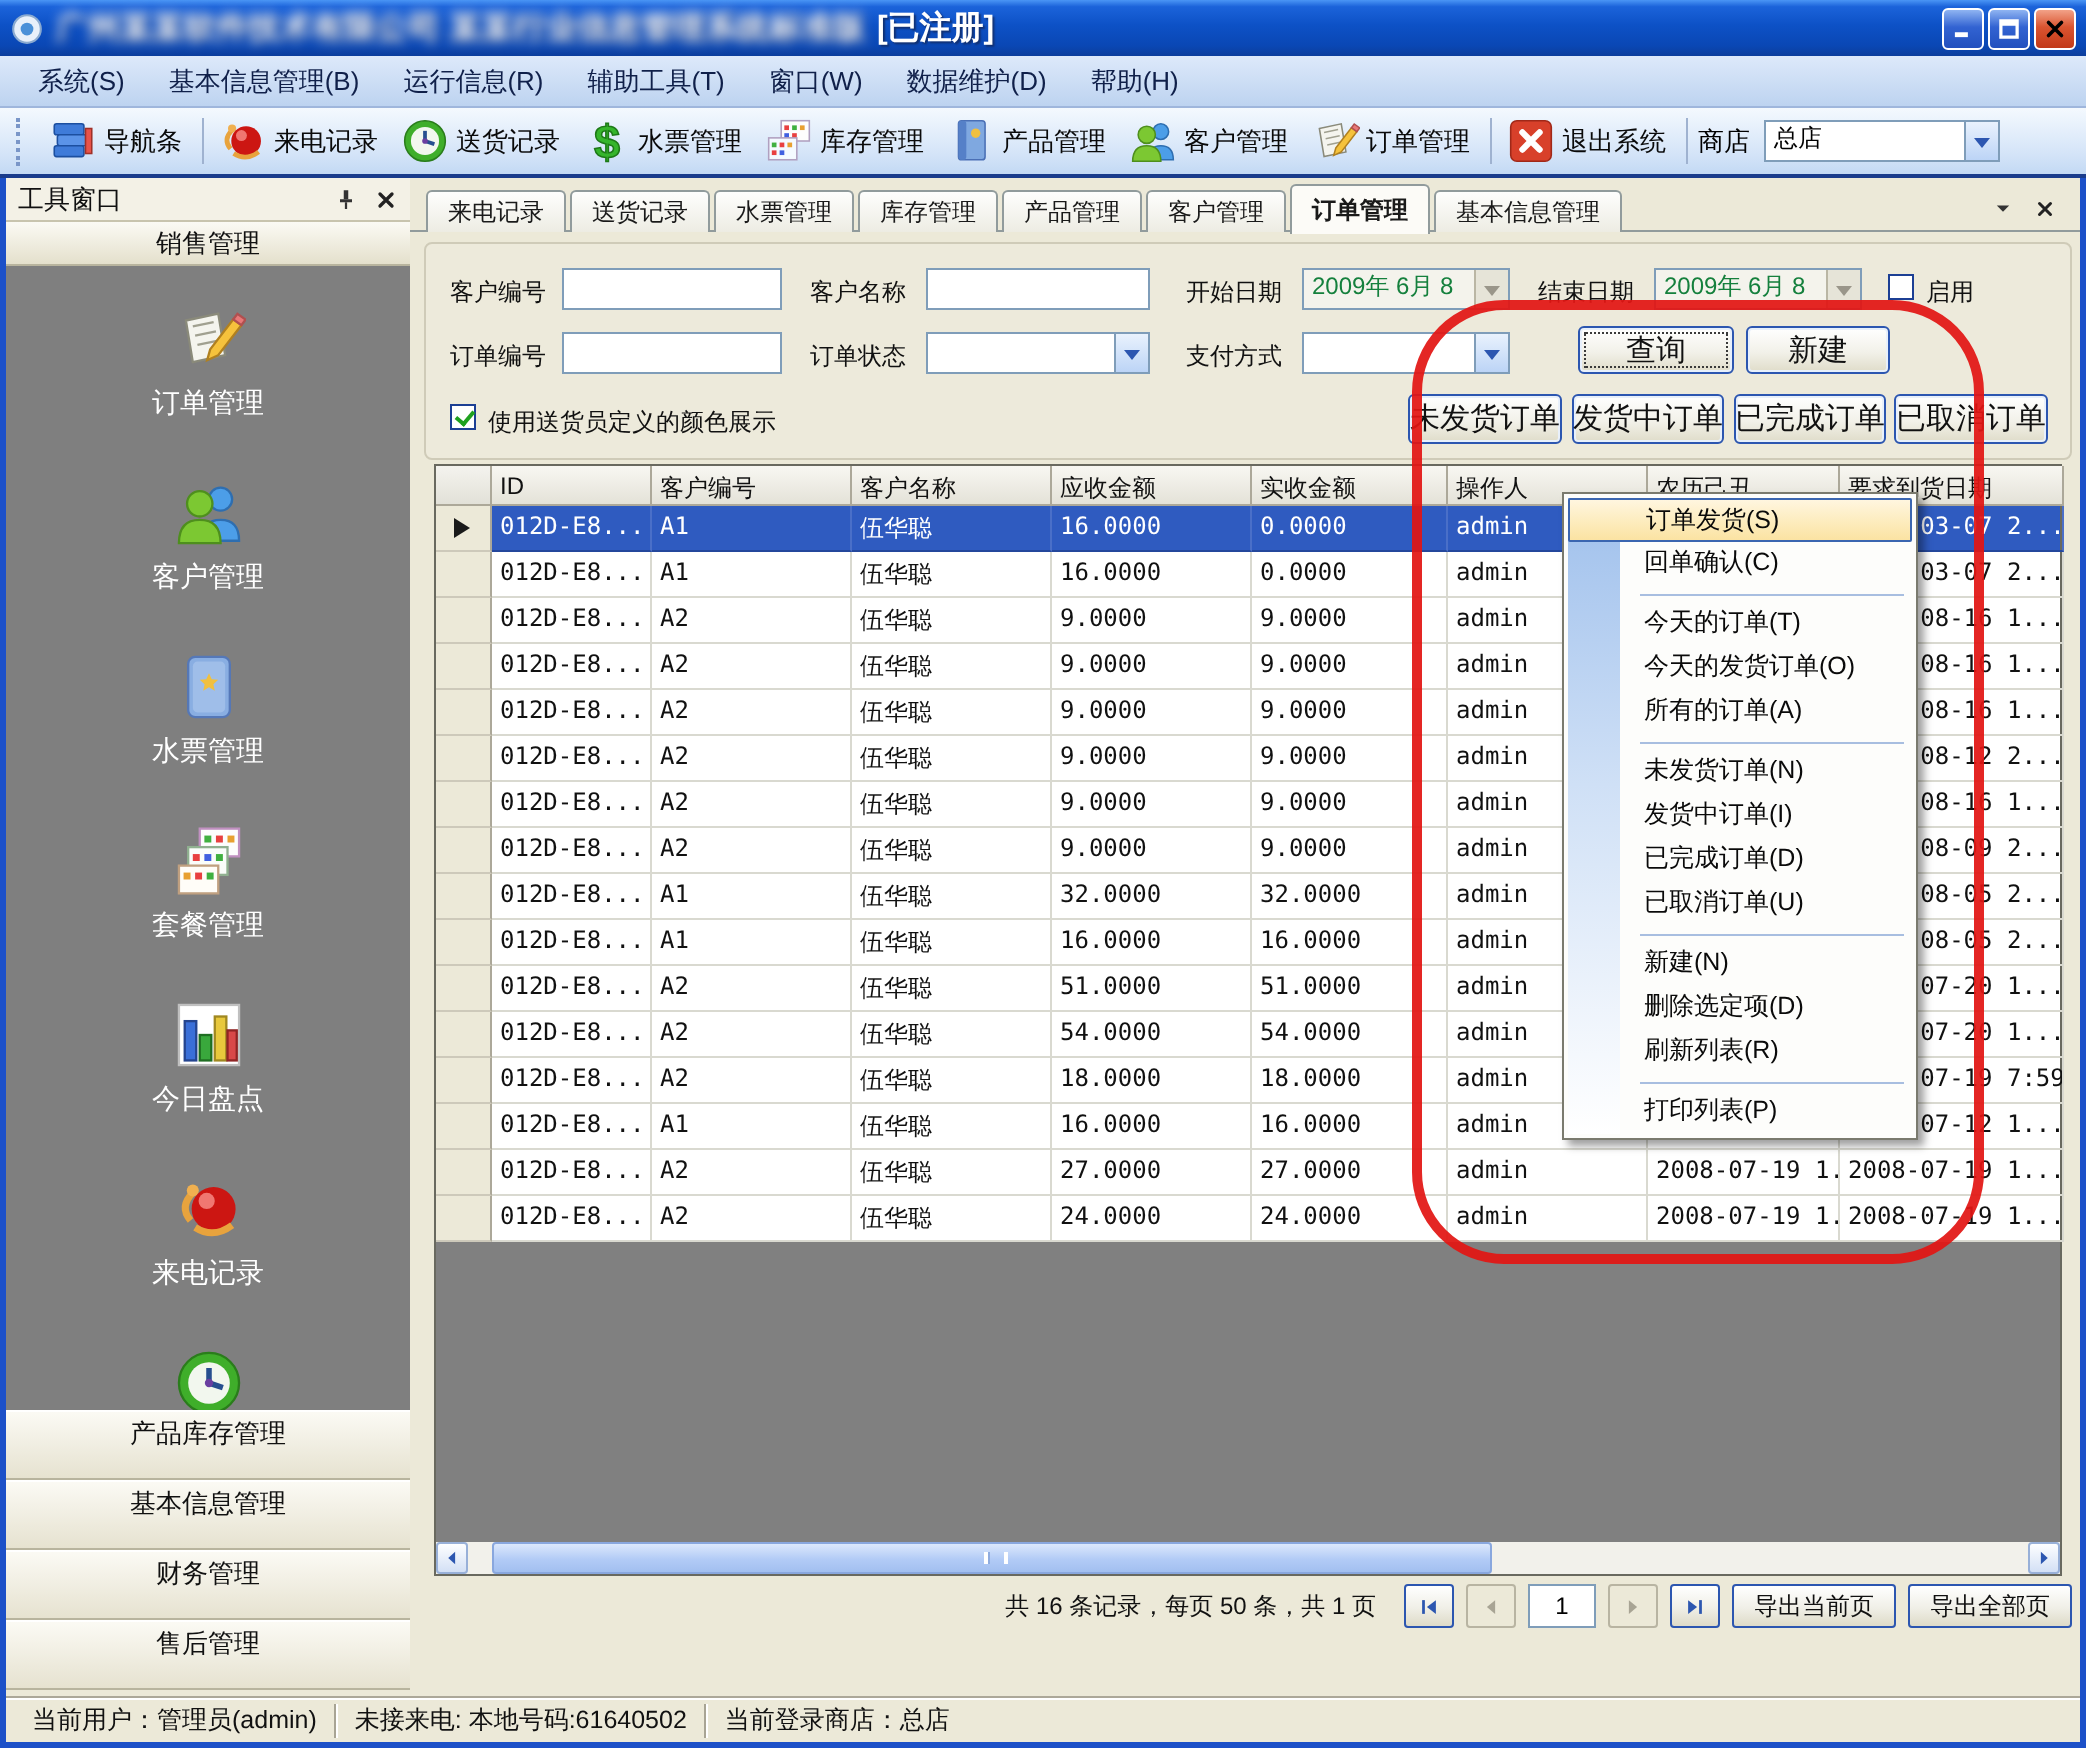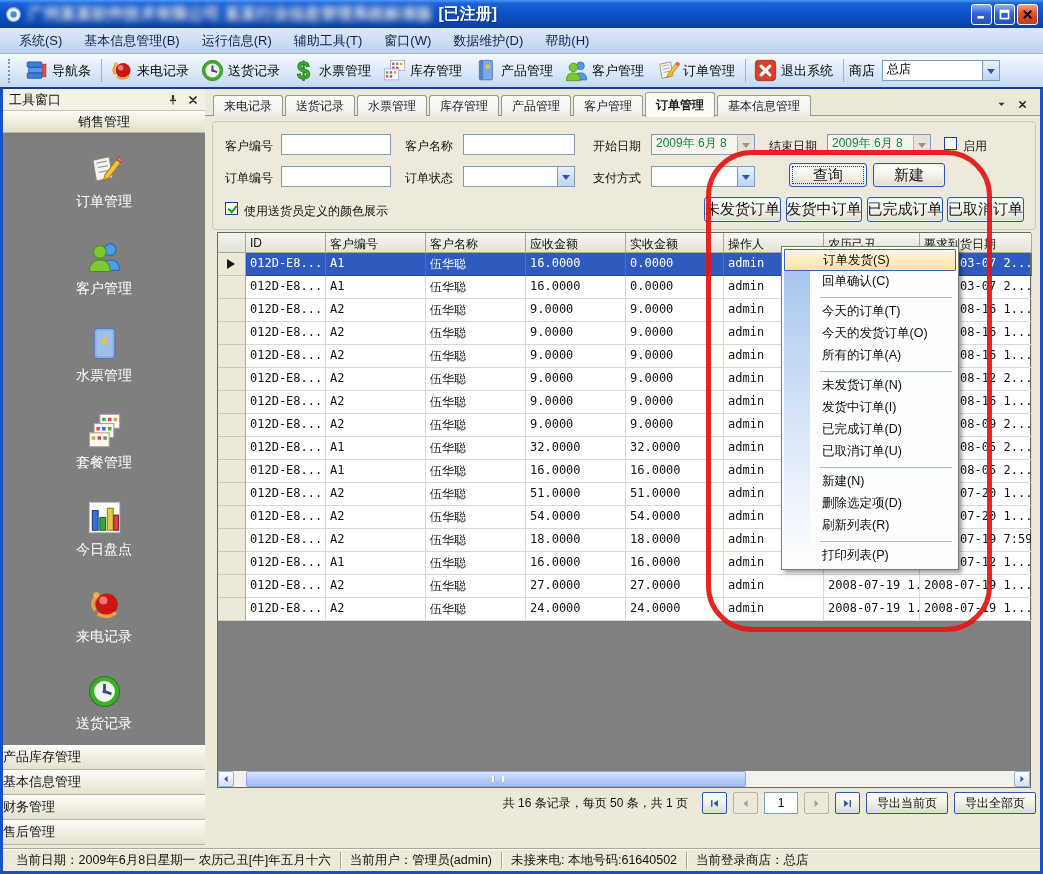--- a/index.html
+++ b/index.html
@@ -50,22 +50,22 @@
   
   .sidebar{position:absolute;left:3px;top:89px;width:202px;height:756px;background:#ECE9D8;display:flex;flex-direction:column;z-index:2}
   .toolwin-header{height:22px;background:#F3F1E6;border-bottom:1px solid #C8C4AE;display:flex;align-items:center;gap:8px;padding:0 6px;font-size:13px;color:#111}
   .toolwin-header .spacer{flex:1}
   .toolwin-header svg{width:12px;height:12px;display:block;color:#222}
   .side-section-top{height:22px;background:linear-gradient(180deg,#FBFAF4,#E4E0CC);border-bottom:1px solid #B8B49E;
     text-align:center;font-size:13px;line-height:21px;color:#111}
   .side-body{flex:1;background:#7F7F7F;display:flex;flex-direction:column;align-items:center;padding-top:18px;gap:27px;overflow:hidden}
   .side-item{display:flex;flex-direction:column;align-items:center;gap:5px;color:#fff;font-size:14px}
   .side-item .sicon svg{width:37px;height:37px;display:block}
-  .acc-bar{height:25px;background:linear-gradient(180deg,#FBFAF4,#E6E2D0);border-top:1px solid #fff;border-bottom:1px solid #B8B49E;
-    font-size:13px;line-height:21px;color:#111}
+  .acc-bar{height:35px;background:linear-gradient(180deg,#FBFAF4,#E6E2D0);border-top:1px solid #fff;border-bottom:1px solid #B8B49E;
+    text-align:center;font-size:13px;line-height:21px;color:#111}
 
   
   .tabstrip{position:absolute;left:205px;top:89px;width:835px;height:27px;display:flex;align-items:flex-end;padding-left:8px;background:#ECE9D8}
   .tabstrip::after{content:"";position:absolute;left:0;right:0;bottom:0;border-bottom:1px solid #919B9C}
   .tab{height:21px;padding:0 10px;font-size:12px;line-height:20px;background:linear-gradient(180deg,#FEFEFD,#EDECE3);
     border:1px solid #919B9C;border-bottom:none;border-radius:3px 3px 0 0;margin-right:2px;color:#1a1a1a;white-space:nowrap;position:relative;z-index:1}
   .tab.active{height:25px;line-height:24px;background:#FCFBF7;font-weight:bold;z-index:3;margin-bottom:-1px}
   .tabstrip-icons{margin-left:auto;display:flex;gap:10px;align-items:center;padding:0 12px 6px 0;position:relative;z-index:2}
   .tabstrip-icons svg{width:11px;height:11px;display:block;color:#222}
 
@@ -992,21 +992,20 @@
     <div class="export-btn">
         <span>导出当前页</span>
       </div>
     <div class="export-btn">
         <span>导出全部页</span>
       </div>
   </div>
 
   <div class="statusbar">
 
-      <div class="seg" data-i="0"><span>当前日期：2009年6月8日星期一  农历己丑[牛]年五月十六</span></div>
 
       <div class="seg" data-i="1"><span>当前用户：管理员(admin)</span></div>
 
       <div class="seg" data-i="2"><span>未接来电: 本地号码:61640502</span></div>
 
       <div class="seg" data-i="3"><span>当前登录商店：总店</span></div>
     </div>
 
   <div class="ctx">
     <div class="ctx-strip"></div>

